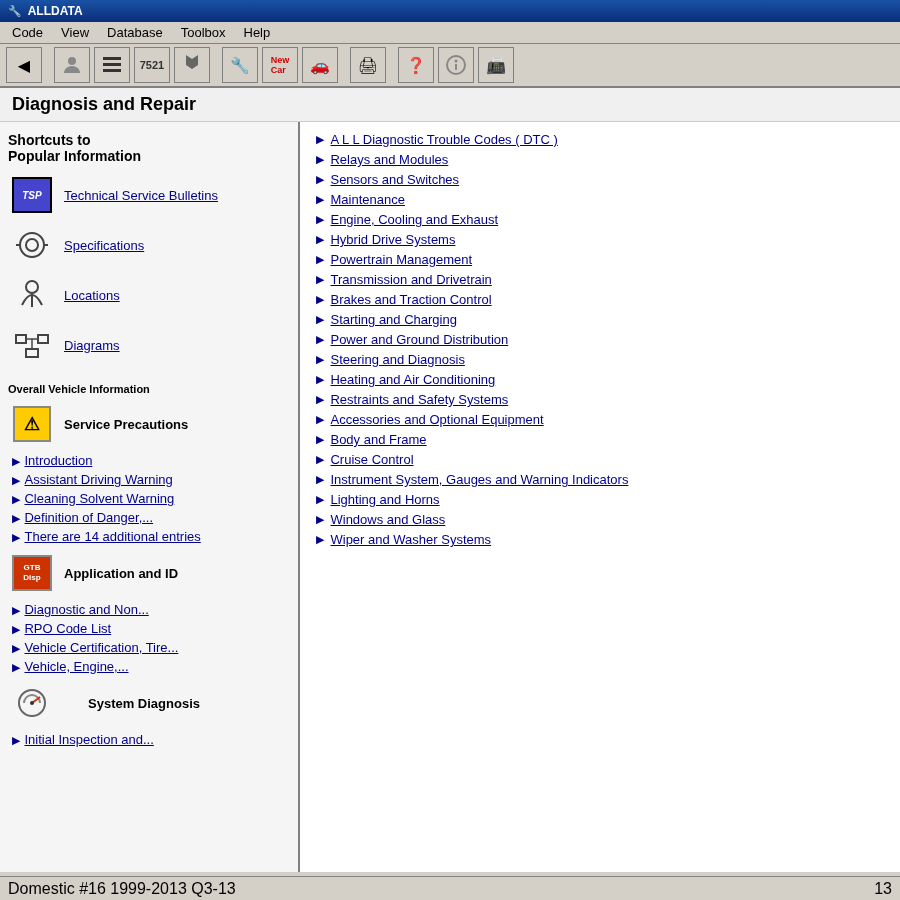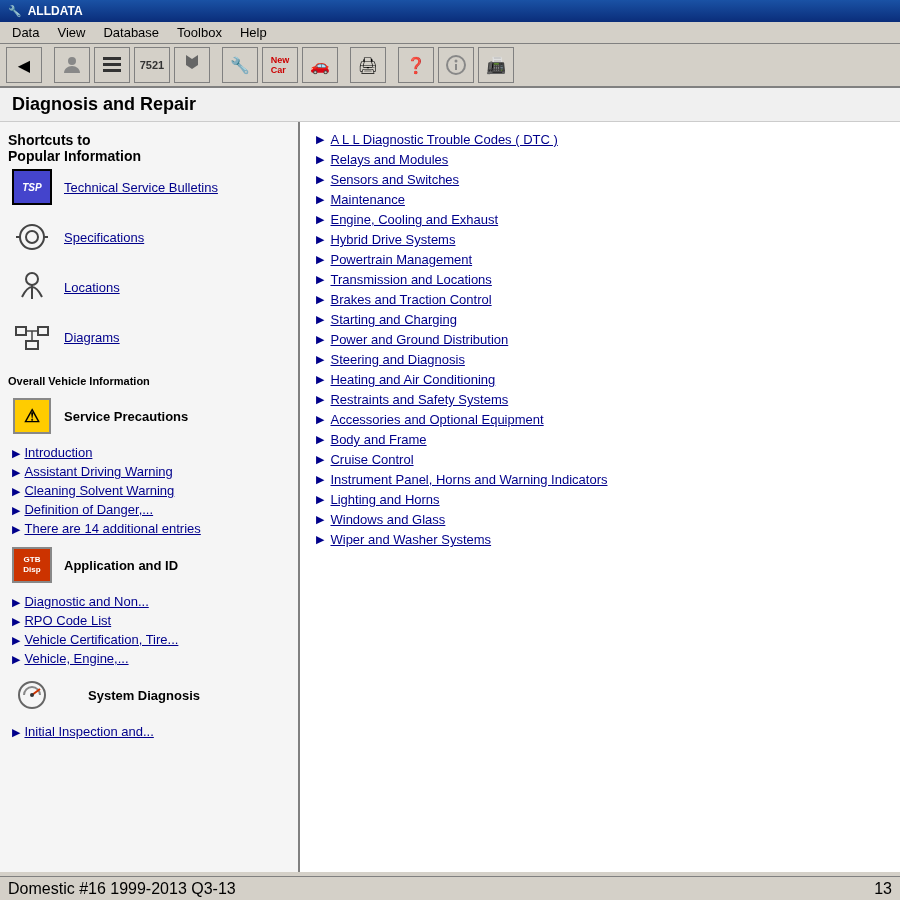--- a/index.html
+++ b/index.html
@@ -85,21 +85,21 @@
     }
 
     
     .left-panel::-webkit-scrollbar { width: 16px; }
     .left-panel::-webkit-scrollbar-track { background: #d4d0c8; }
     .left-panel::-webkit-scrollbar-thumb { background: #a0a0a0; }
 
     .shortcuts-title {
       font-weight: bold;
       font-size: 14px;
-      margin-bottom: 2px;
+      margin-bottom: 10px;
       color: #000;
     }
 
     .shortcut-item {
       display: flex;
       align-items: center;
       margin-bottom: 8px;
       cursor: pointer;
     }
     .shortcut-icon {
@@ -245,21 +245,21 @@
   </style>
 </head>
 <body>
 
 <div class="title-bar">
   <span class="title-bar-icon">🔧</span>
   <span>ALLDATA</span>
 </div>
 
 <div class="menu-bar">
-  <span class="menu-item">Data</span>
+  <span class="menu-item">Code</span>
   <span class="menu-item">View</span>
   <span class="menu-item">Database</span>
   <span class="menu-item">Toolbox</span>
   <span class="menu-item">Help</span>
 </div>
 
 <div class="toolbar">
   <div class="toolbar-btn">◀</div>
   <div class="toolbar-separator"></div>
   <div class="toolbar-btn">
@@ -454,21 +454,21 @@
     <div class="system-item">
       <span class="system-arrow">▶</span>
       <span class="system-link">Hybrid Drive Systems</span>
     </div>
     <div class="system-item">
       <span class="system-arrow">▶</span>
       <span class="system-link">Powertrain Management</span>
     </div>
     <div class="system-item">
       <span class="system-arrow">▶</span>
-      <span class="system-link">Transmission and Locations</span>
+      <span class="system-link">Transmission and Drivetrain</span>
     </div>
     <div class="system-item">
       <span class="system-arrow">▶</span>
       <span class="system-link">Brakes and Traction Control</span>
     </div>
     <div class="system-item">
       <span class="system-arrow">▶</span>
       <span class="system-link">Starting and Charging</span>
     </div>
     <div class="system-item">
@@ -494,21 +494,21 @@
     <div class="system-item">
       <span class="system-arrow">▶</span>
       <span class="system-link">Body and Frame</span>
     </div>
     <div class="system-item">
       <span class="system-arrow">▶</span>
       <span class="system-link">Cruise Control</span>
     </div>
     <div class="system-item">
       <span class="system-arrow">▶</span>
-      <span class="system-link">Instrument Panel, Horns and Warning Indicators</span>
+      <span class="system-link">Instrument System, Gauges and Warning Indicators</span>
     </div>
     <div class="system-item">
       <span class="system-arrow">▶</span>
       <span class="system-link">Lighting and Horns</span>
     </div>
     <div class="system-item">
       <span class="system-arrow">▶</span>
       <span class="system-link">Windows and Glass</span>
     </div>
     <div class="system-item">

